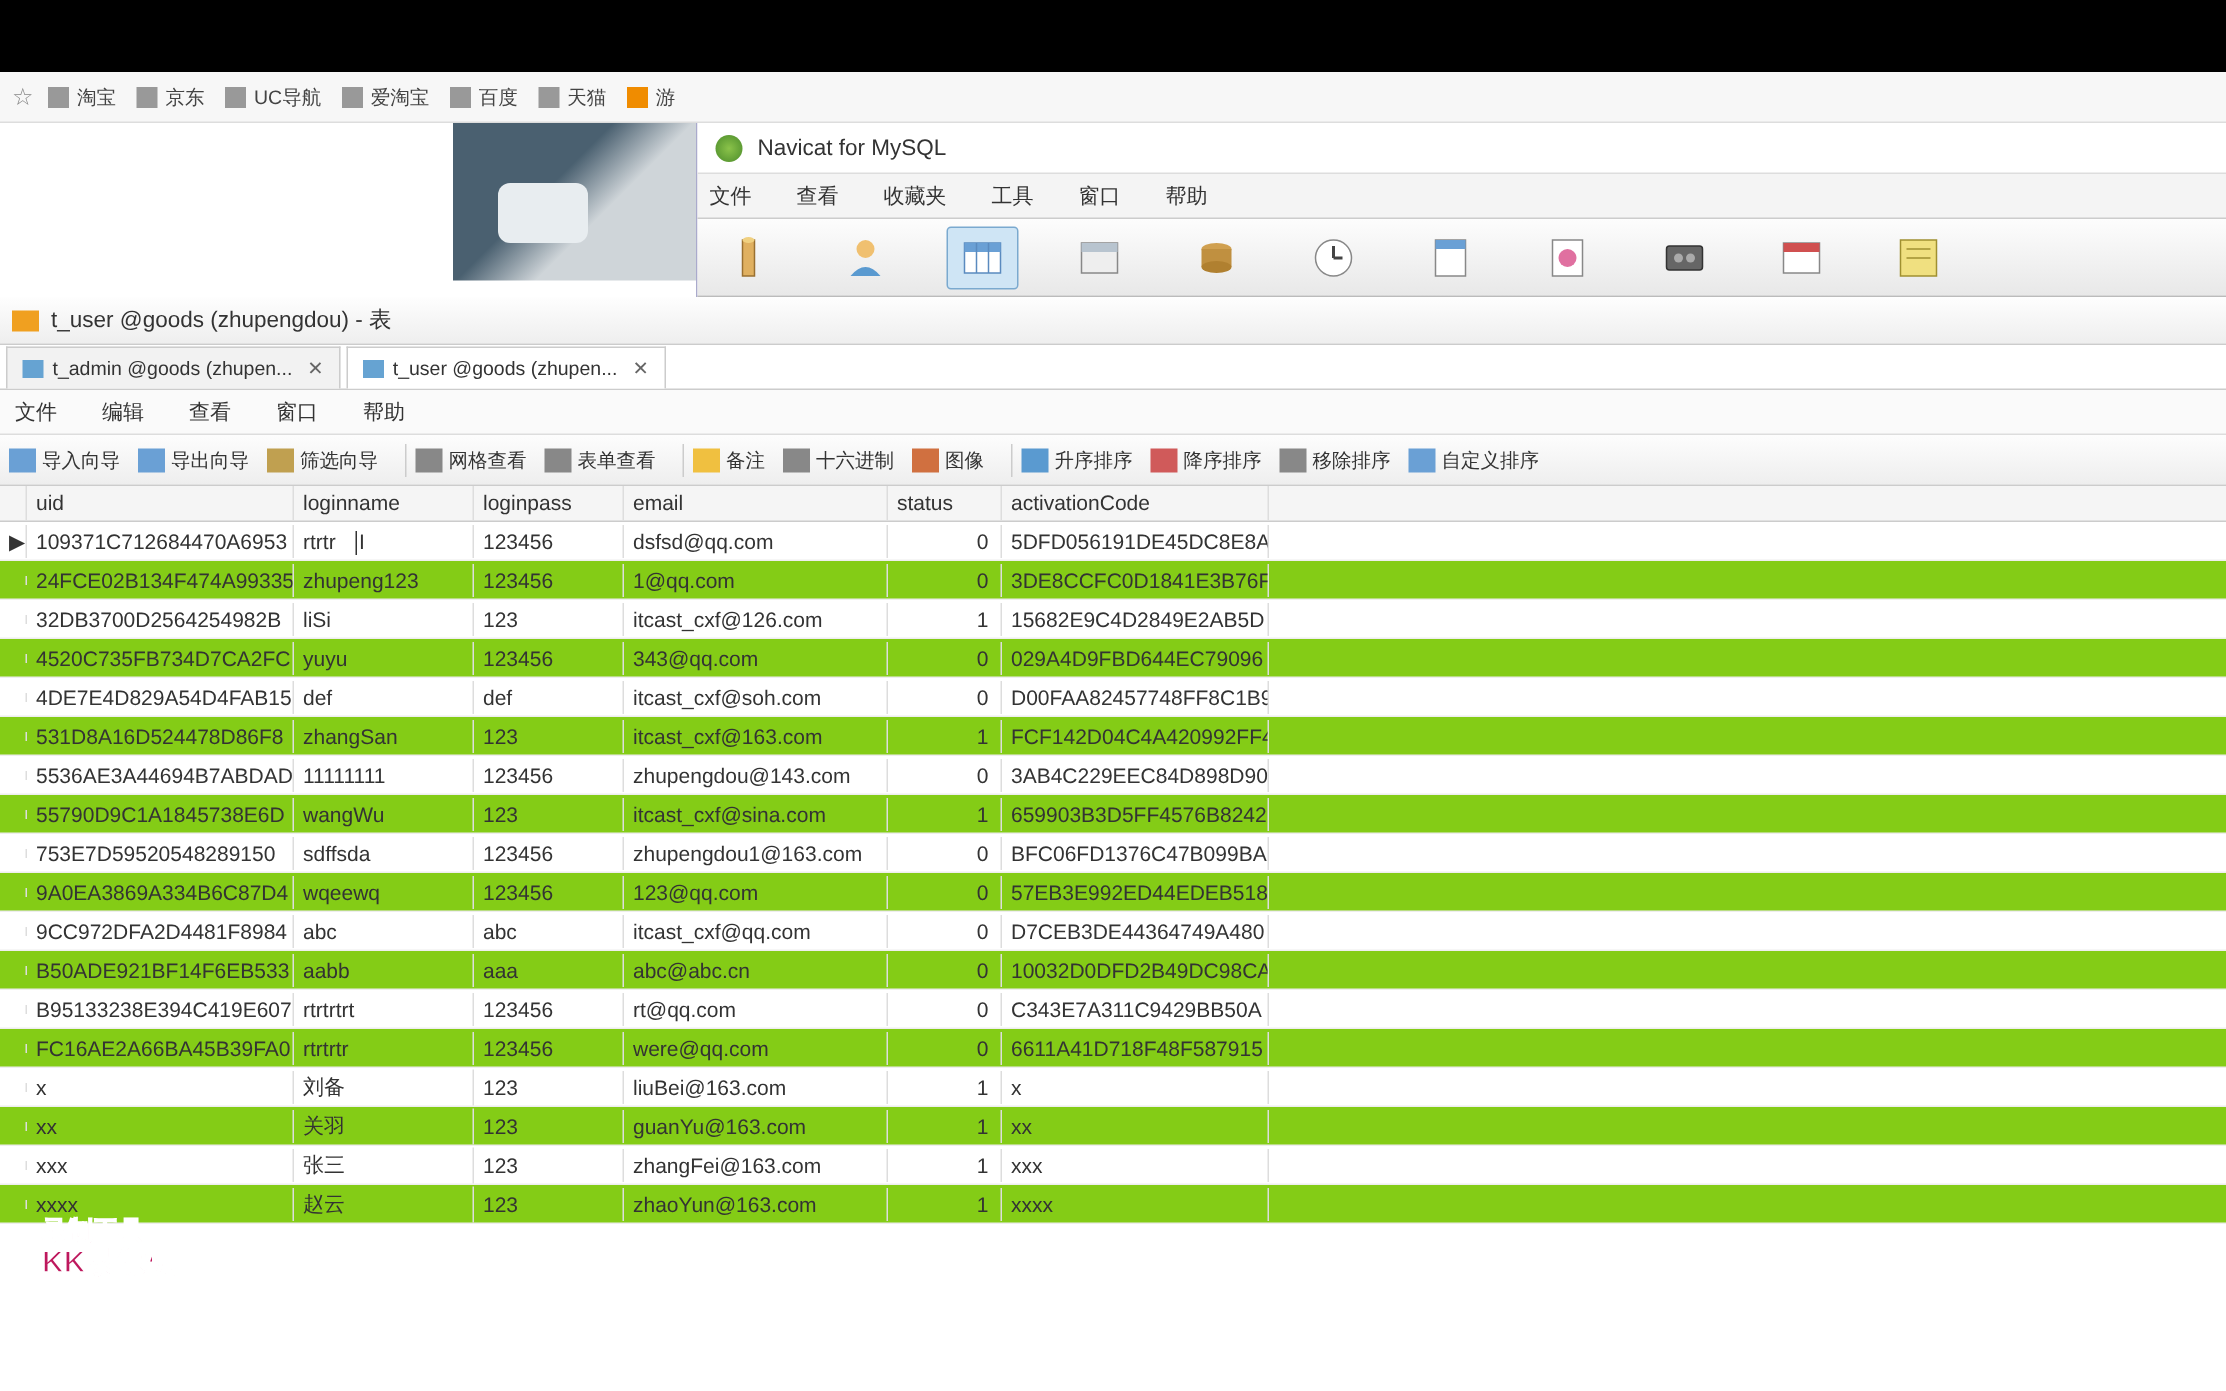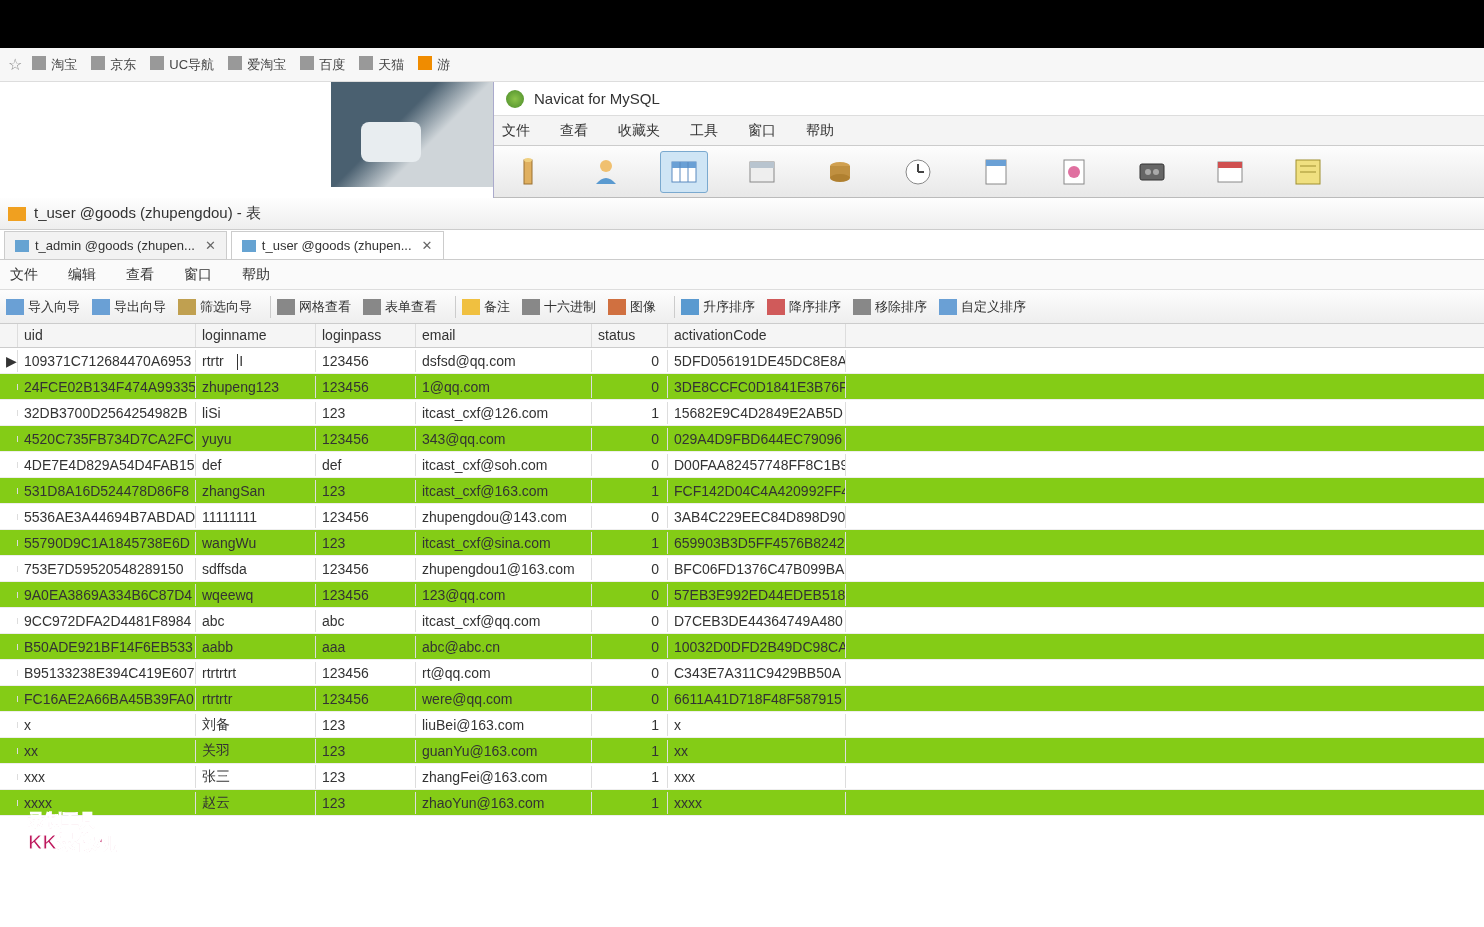--- a/index.html
+++ b/index.html
@@ -2,25 +2,25 @@
 <html><head>
 <meta charset="utf-8">
 <style>
 * { margin: 0; padding: 0; box-sizing: border-box; font-family: "Microsoft YaHei", Arial, sans-serif; }
 body { background: #fff; width: 1484px; height: 927px; overflow: hidden; font-size: 13px; color: #333; }
 
 .black-bar { background: #000; height: 48px; width: 100%; }
 
 .browser-tabs { height: 34px; background: #f7f7f7; border-bottom: 1px solid #ddd; display: flex; align-items: center; padding: 0 8px; }
 .star-icon { font-size: 16px; color: #888; margin-right: 10px; }
-.bm { display: flex; margin-right: 14px; color: #444; font-size: 13px; }
+.bm { display: flex; align-items: center; margin-right: 14px; color: #444; font-size: 13px; }
 .bm .ic { width: 14px; height: 14px; background: #999; margin-right: 5px; }
 .bm .ic.orange { background: #f08c00; }
 
-.app-area { display: flex; margin-left: 29px; }
+.app-area { display: flex; }
 .left-photo { width: 464px; height: 105px; background: #fff; display:flex; justify-content:flex-end; }
 .photo { width: 162px; height: 105px; background: linear-gradient(135deg,#4a6070 40%,#cfd5d9 60%); position:relative; }
 .photo::after{content:'';position:absolute;left:30px;top:40px;width:60px;height:40px;background:#e8edf0;border-radius:8px;}
 
 .navicat-window { flex: 1; border-left: 1px solid #aac; }
 .nav-title { height: 34px; display: flex; align-items: center; padding: 0 12px; background: #fff; border-bottom: 1px solid #ddd; font-size: 15px; }
 .nav-logo { width: 18px; height: 18px; border-radius: 50%; background: radial-gradient(circle,#8bc34a,#4a8b2a); margin-right: 10px; }
 .nav-menu { height: 30px; display: flex; align-items: center; padding: 0 8px; background: #f4f4f4; border-bottom: 1px solid #ccc; font-size: 14px; }
 .nav-menu span { margin-right: 30px; color: #333; }
 .nav-tools { height: 52px; background: linear-gradient(#fdfdfd,#e8e8e8); border-bottom: 1px solid #bbb; display: flex; align-items: center; padding: 0 10px; gap: 30px; }

